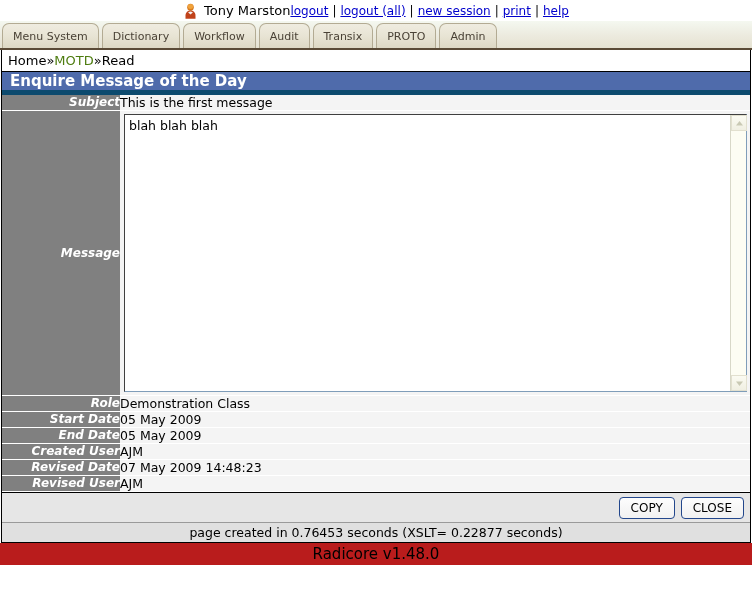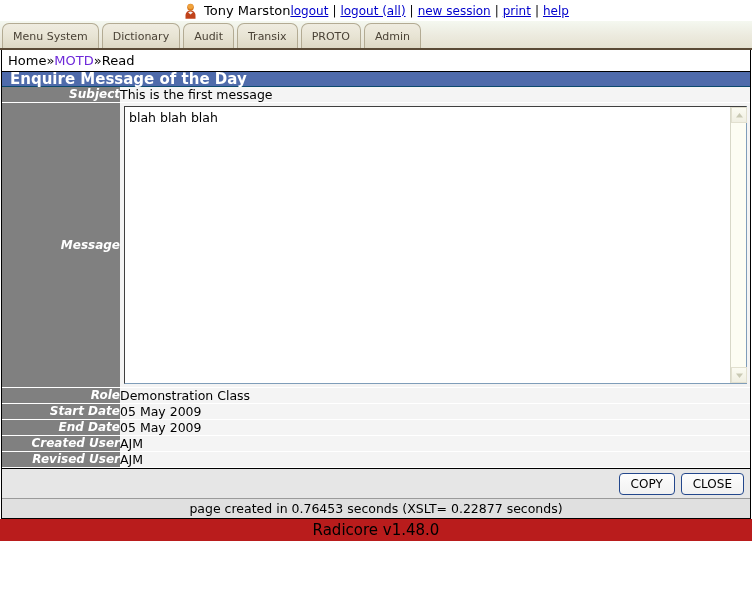--- a/index.html
+++ b/index.html
@@ -101,36 +101,36 @@
     height: 21px;
     display: flex;
     align-items: center;
     padding-left: 6px;
     font-size: 13px;
     background: #ffffff;
     color: #000;
     box-sizing: border-box;
   }
   .breadcrumb a {
-    color: #6d28d9;
+    color: #4d7c0f;
     text-decoration: none;
   }
   .breadcrumb .sep { color: #000; }
 
   
   .title-bar {
     background: #4f6bab;
     color: #ffffff;
     font-size: 15px;
     font-weight: bold;
     padding: 4px 8px 5px 8px;
     border-top: 1px solid #000;
-    border-bottom: 1px solid #0c4a6e;
-    box-sizing: border-box;
-    height: 16px;
+    border-bottom: 5px solid #0c4a6e;
+    box-sizing: border-box;
+    height: 24px;
     display: flex;
     align-items: center;
   }
 
   
   table.form {
     border-collapse: collapse;
     width: 100%;
     table-layout: fixed;
   }
@@ -289,20 +289,23 @@
 </div>
 
 <div class="tabstrip">
   <div class="tab">
       <span>Menu System</span>
     </div>
   <div class="tab">
       <span>Dictionary</span>
     </div>
   <div class="tab">
+      <span>Workflow</span>
+    </div>
+  <div class="tab">
       <span>Audit</span>
     </div>
   <div class="tab">
       <span>Transix</span>
     </div>
   <div class="tab">
       <span>PROTO</span>
     </div>
   <div class="tab">
       <span>Admin</span>
@@ -358,20 +361,24 @@
       </tr>
       <tr>
         <td class="lbl">End Date</td>
         <td class="val">05 May 2009</td>
       </tr>
       <tr>
         <td class="lbl">Created User</td>
         <td class="val">AJM</td>
       </tr>
       <tr>
+        <td class="lbl">Revised Date</td>
+        <td class="val">07 May 2009 14:48:23</td>
+      </tr>
+      <tr>
         <td class="lbl">Revised User</td>
         <td class="val">AJM</td>
       </tr>
     </tbody>
   </table>
 
   <div class="button-bar">
     <button class="btn">COPY</button>
     <button class="btn">CLOSE</button>
   </div>

